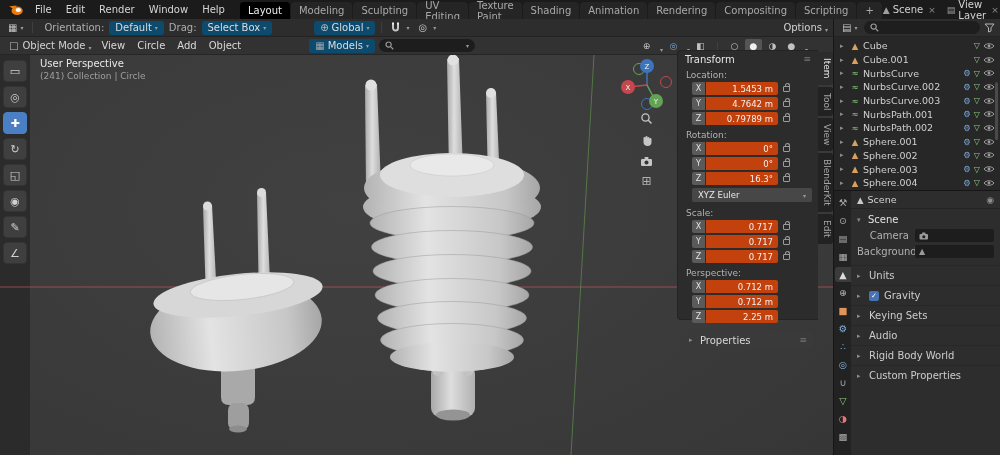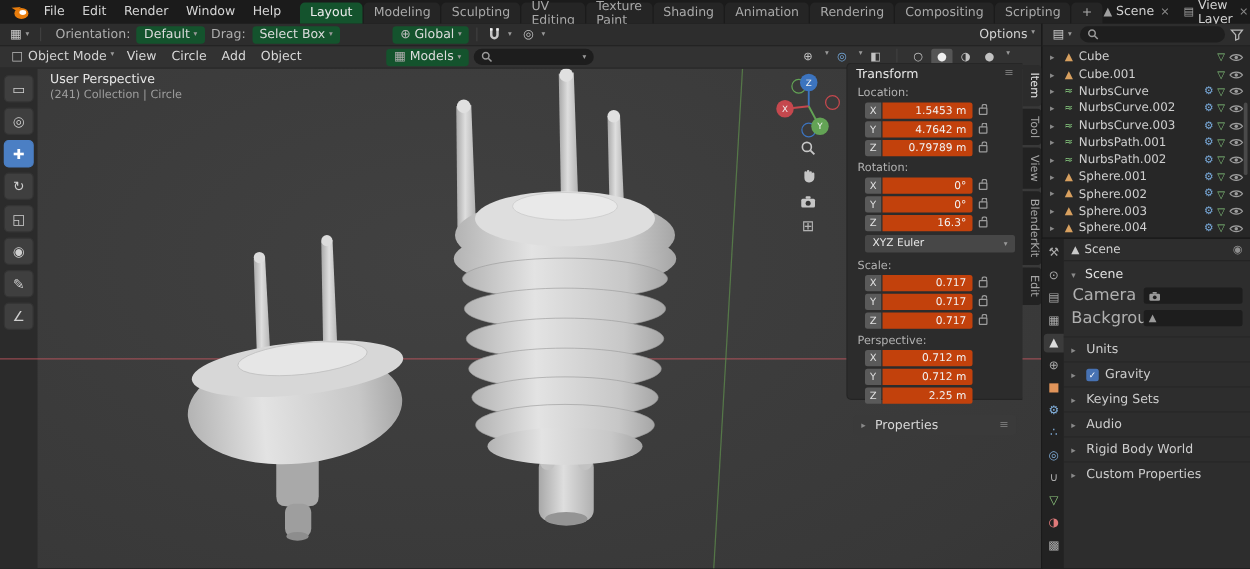--- a/index.html
+++ b/index.html
@@ -1,33 +1,33 @@
 <!DOCTYPE html>
 <html><head>
 <meta charset="utf-8">
 <style>
 *{box-sizing:border-box;margin:0;padding:0}
 html,body{background:#111}
 #root{position:relative;width:1000px;height:455px;background:#1e1e1e;font-family:"DejaVu Sans","Liberation Sans",sans-serif;font-size:10px;color:#d2d2d2;overflow:hidden;cursor:default}
 .abs{position:absolute}
-.fr{display:flex;align-items:flex-start}
+.fr{display:flex;align-items:flex-end}
 .chev{font-size:6px;color:#9a9a9a;margin-left:3px}
 .sep{width:1px;height:11px;background:#3f3f3f;margin:0 6px}
 
 .topbar{position:absolute;left:0;top:0;width:100%;height:19px;background:#1b1b1b;display:flex;align-items:center;padding:0 4px}
 .tmenu{padding:2px 7px;border-radius:3px;color:#d6d6d6}
 .wtabs{display:flex;margin-left:8px;align-items:flex-end;height:19px}
 .wtab{padding:0 8px;font-size:10px;color:#a9a9a9;background:#252525;border-radius:4px 4px 0 0;margin-right:1px;height:17px;display:flex;align-items:center}
-.wtab.active{background:#14532d;color:#ededed}
+.wtab.active{background:#000000;color:#ededed}
 .tb-right{margin-left:auto;display:flex;align-items:center;gap:3px;padding-right:5px}
 .tbicon{color:#9f9f9f;font-size:9px}
 .xbtn{color:#8a8a8a;font-size:9px;margin:0 2px}
 
 .row2{position:absolute;left:0;top:19px;width:833px;height:18px;background:#2d2d2d;display:flex;align-items:center;padding:0 5px;border-bottom:1px solid #232323}
-.drop{display:flex;align-items:center;background:#14532d;border-radius:3px;padding:0 6px;height:14px;color:#dcdcdc}
+.drop{display:flex;align-items:center;background:#0c4a6e;border-radius:3px;padding:0 6px;height:14px;color:#dcdcdc}
 .lbl{color:#aeaeae;margin:0 5px}
 .ibt{display:flex;align-items:center;color:#c6c6c6;padding:0 3px}
 
 .outl-h{position:absolute;left:833px;top:19px;right:0;height:18px;background:#2d2d2d;display:flex;align-items:center;padding:0 5px;gap:4px;border-left:1px solid #161616;border-bottom:1px solid #232323}
 .search{flex:1;height:13px;background:#1e1e1e;border-radius:8px;display:flex;align-items:center;padding:0 6px;gap:3px}
 
 .row3{position:absolute;left:0;top:37px;width:833px;height:18px;background:#323232;display:flex;align-items:center;padding:0 5px;border-bottom:1px solid #262626}
 .hmenu{padding:0 6px;color:#d8d8d8}
 .shadebtn{width:17px;height:14px;display:flex;align-items:center;justify-content:center;border-radius:2px;color:#c2c2c2;font-size:9px}
 .shadebtn.on{background:#555;color:#f0f0f0}
@@ -72,21 +72,21 @@
 
 .props{position:absolute;left:833px;top:190px;right:0;bottom:0;background:#2d2d2d;border-left:1px solid #161616;border-top:1px solid #161616}
 .ptabstrip{position:absolute;left:0;top:0;width:17px;bottom:0;background:#222}
 .ptabs{position:absolute;left:1px;top:4px;display:flex;flex-direction:column;gap:3px}
 .ptab{width:16px;height:15px;display:flex;align-items:center;justify-content:center;font-size:9.5px;border-radius:3px 0 0 3px}
 .ptab.active{background:#3b3b3b}
 .pcontent{position:absolute;left:17px;top:0;right:0;bottom:0}
 .pbread{height:18px;display:flex;align-items:center;gap:4px;padding:0 6px;border-bottom:1px solid #242424;font-size:9.5px}
 .psec{display:flex;align-items:center;gap:4px;padding:5px 6px 3px;color:#e2e2e2}
 .prow{display:flex;align-items:center;padding:1px 6px 2px}
-.plbl{width:58px;text-align:right;color:#b0b0b0;padding-right:6px;font-size:13px;white-space:nowrap;overflow:hidden;flex:none}
+.plbl{width:58px;text-align:right;color:#b0b0b0;padding-right:6px;font-size:10px;white-space:nowrap;overflow:hidden;flex:none}
 .pfield{flex:1;height:13px;background:#1d1d1d;border-radius:2px;display:flex;align-items:center;padding:0 4px;gap:3px;color:#cfcfcf;font-size:9px}
 .pcoll{display:flex;align-items:center;gap:5px;padding:4px 6px;color:#cdcdcd;border-top:1px solid #272727}
 .cbx{width:10px;height:10px;background:#4772b3;border-radius:2px;display:flex;align-items:center;justify-content:center;color:#fff;font-size:7px;flex:none}
 .pin{margin-left:auto;color:#8f8f8f;font-size:9px}
 svg{display:block}
 </style>
 </head>
 <body>
 
 <div id="root">

